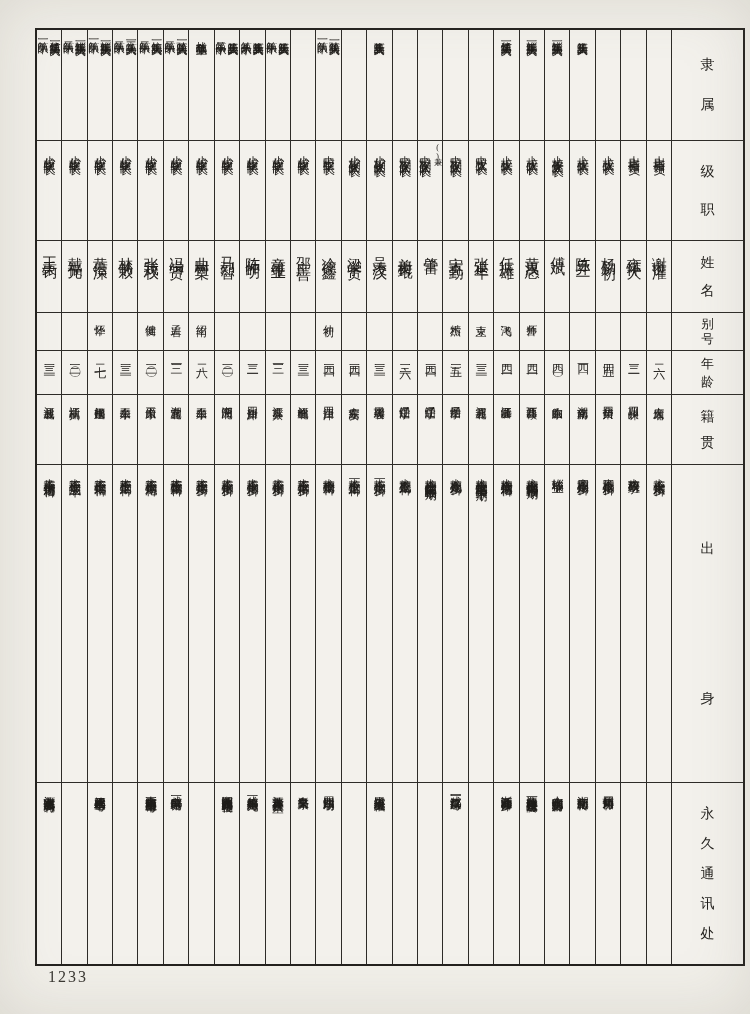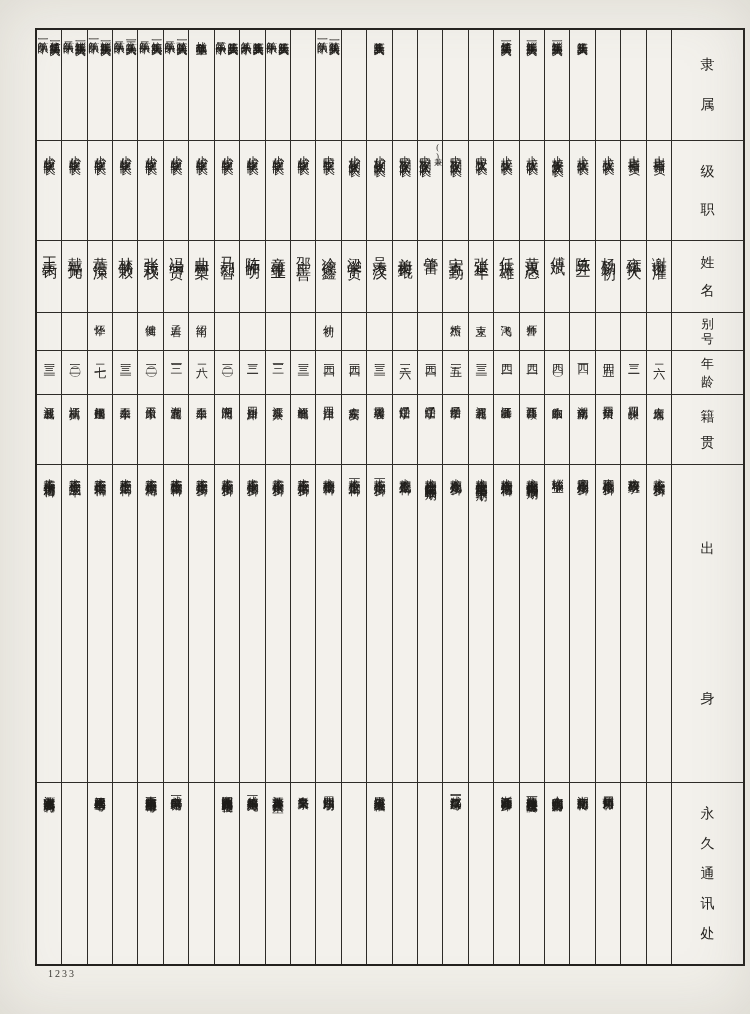--- a/index.html
+++ b/index.html
@@ -54,21 +54,21 @@
   .hcell{
     display:flex;align-items:center;justify-content:center;
     text-align:center;font-size:14px;
   }
   .hcell span{white-space:pre-line;}
   .h1 span{line-height:40px;} .h2 span{line-height:38px;} .h3 span{line-height:28px;}
   .h4 span{line-height:15px;font-size:12.5px;} .h5 span{line-height:18px;font-size:13px;}
   .h6 span{line-height:26px;} .h7 span{line-height:150px;} .h8 span{line-height:30px;}
   .page-num{
     position:absolute;left:48px;top:968px;
-    font-size:10px;letter-spacing:2px;color:#3a3833;
+    font-size:16px;letter-spacing:2px;color:#3a3833;
   }
 </style>
 </head>
 <body>
 
 <div class="table">
   <div class="col header">
     <div class="cell hcell r1 h1">
         <span>隶
 属</span>

